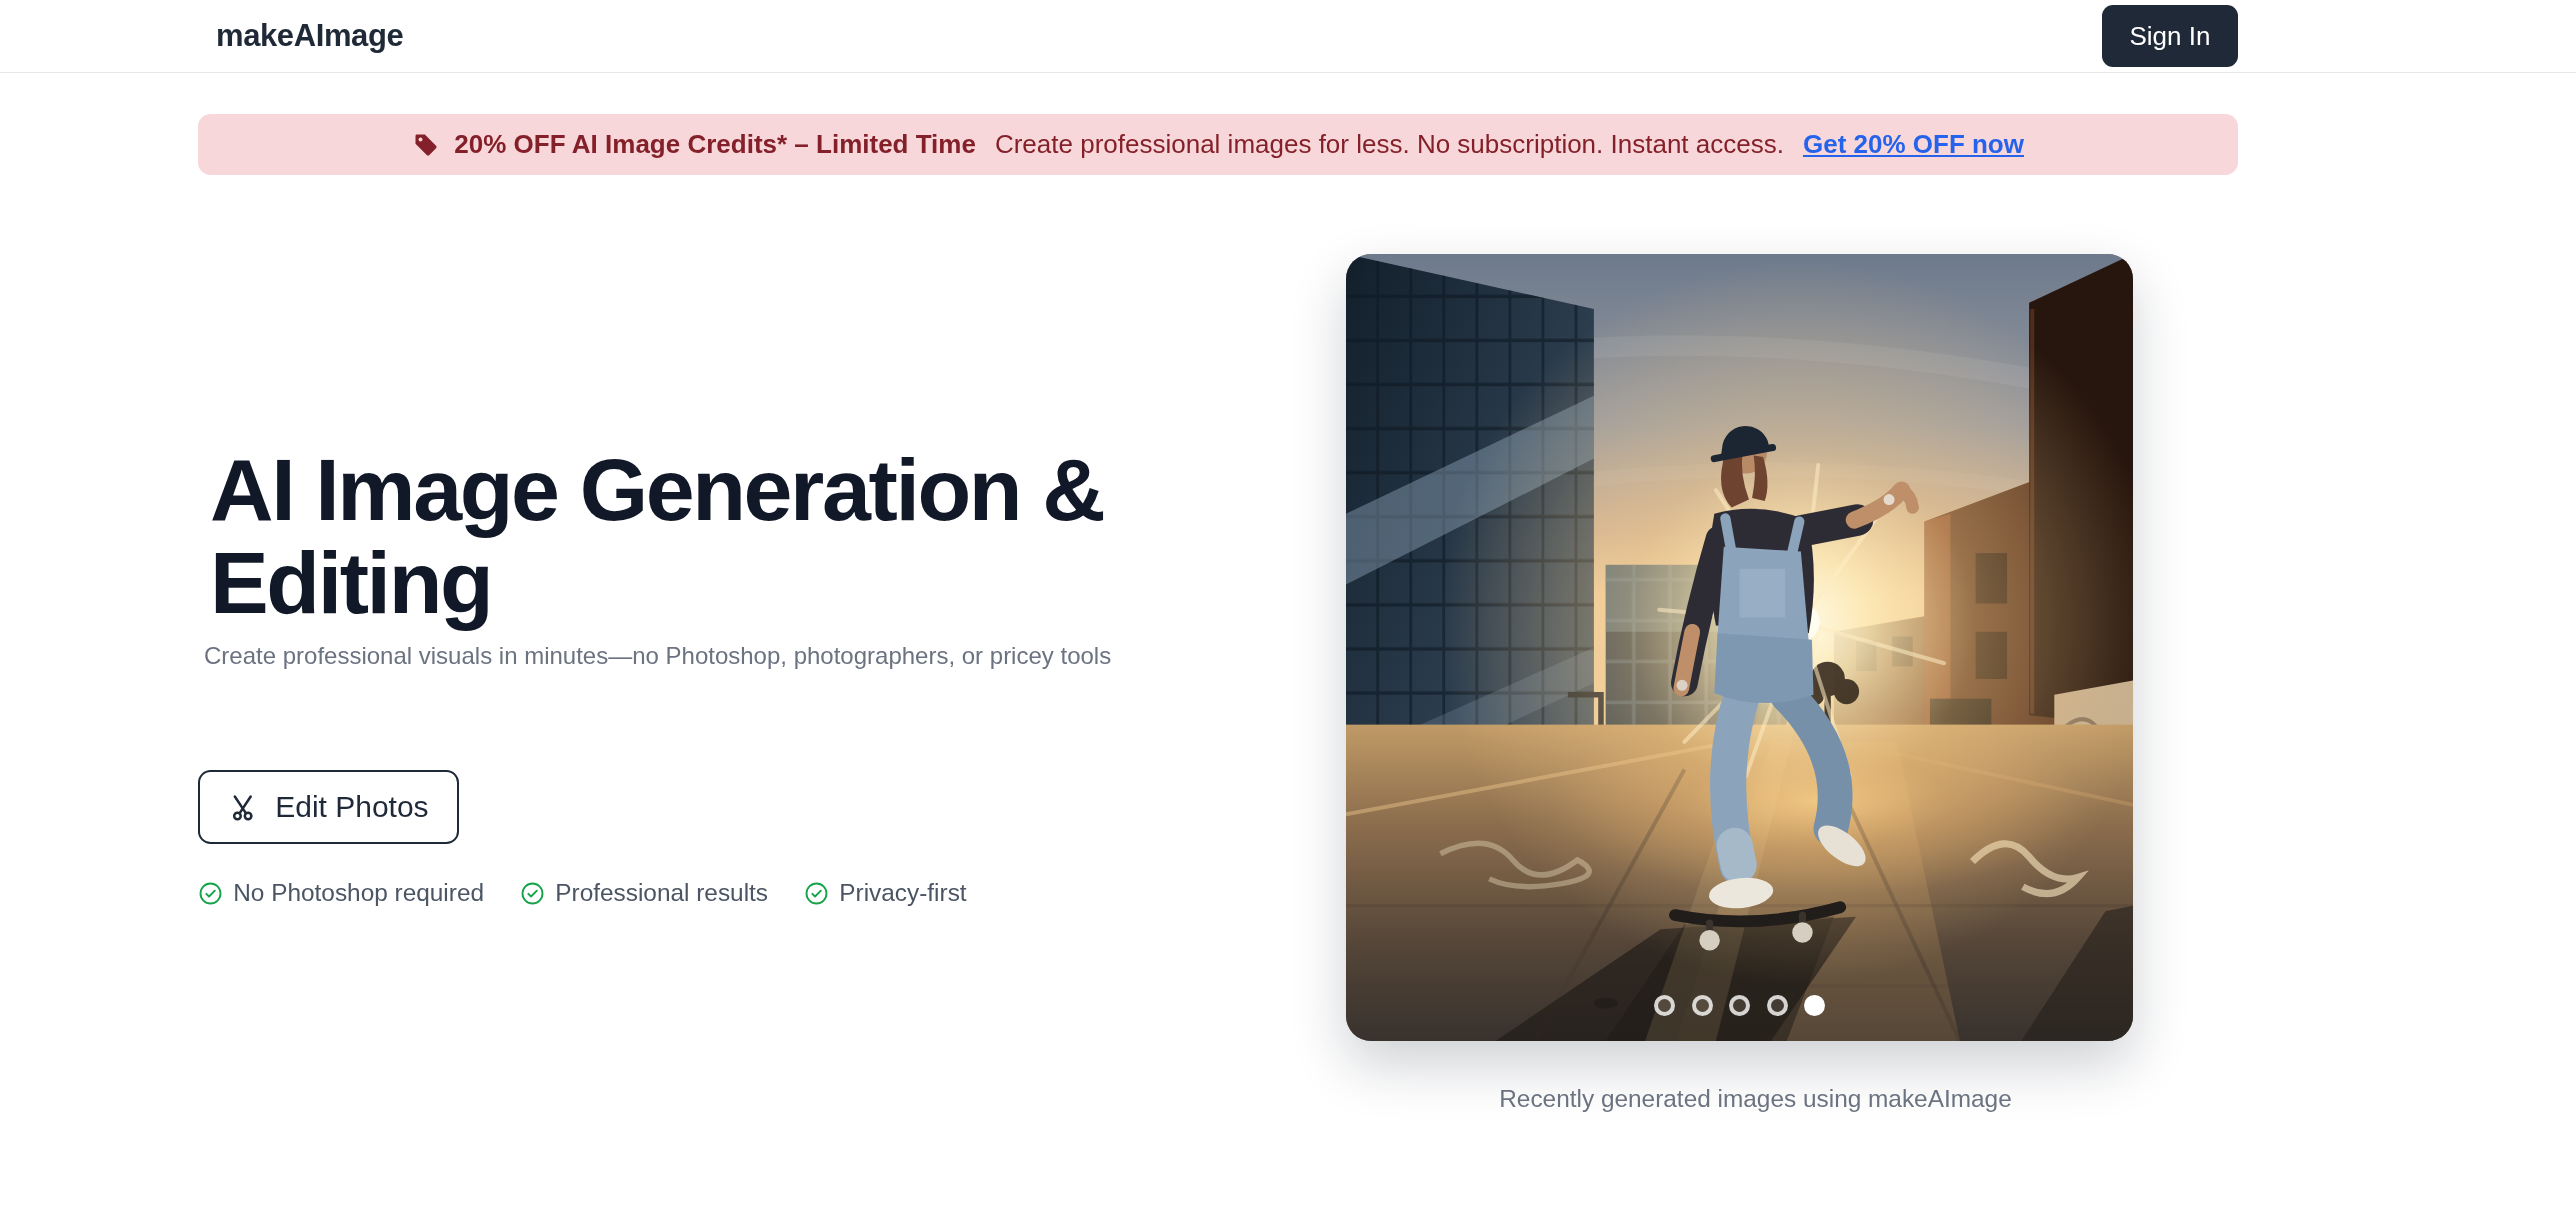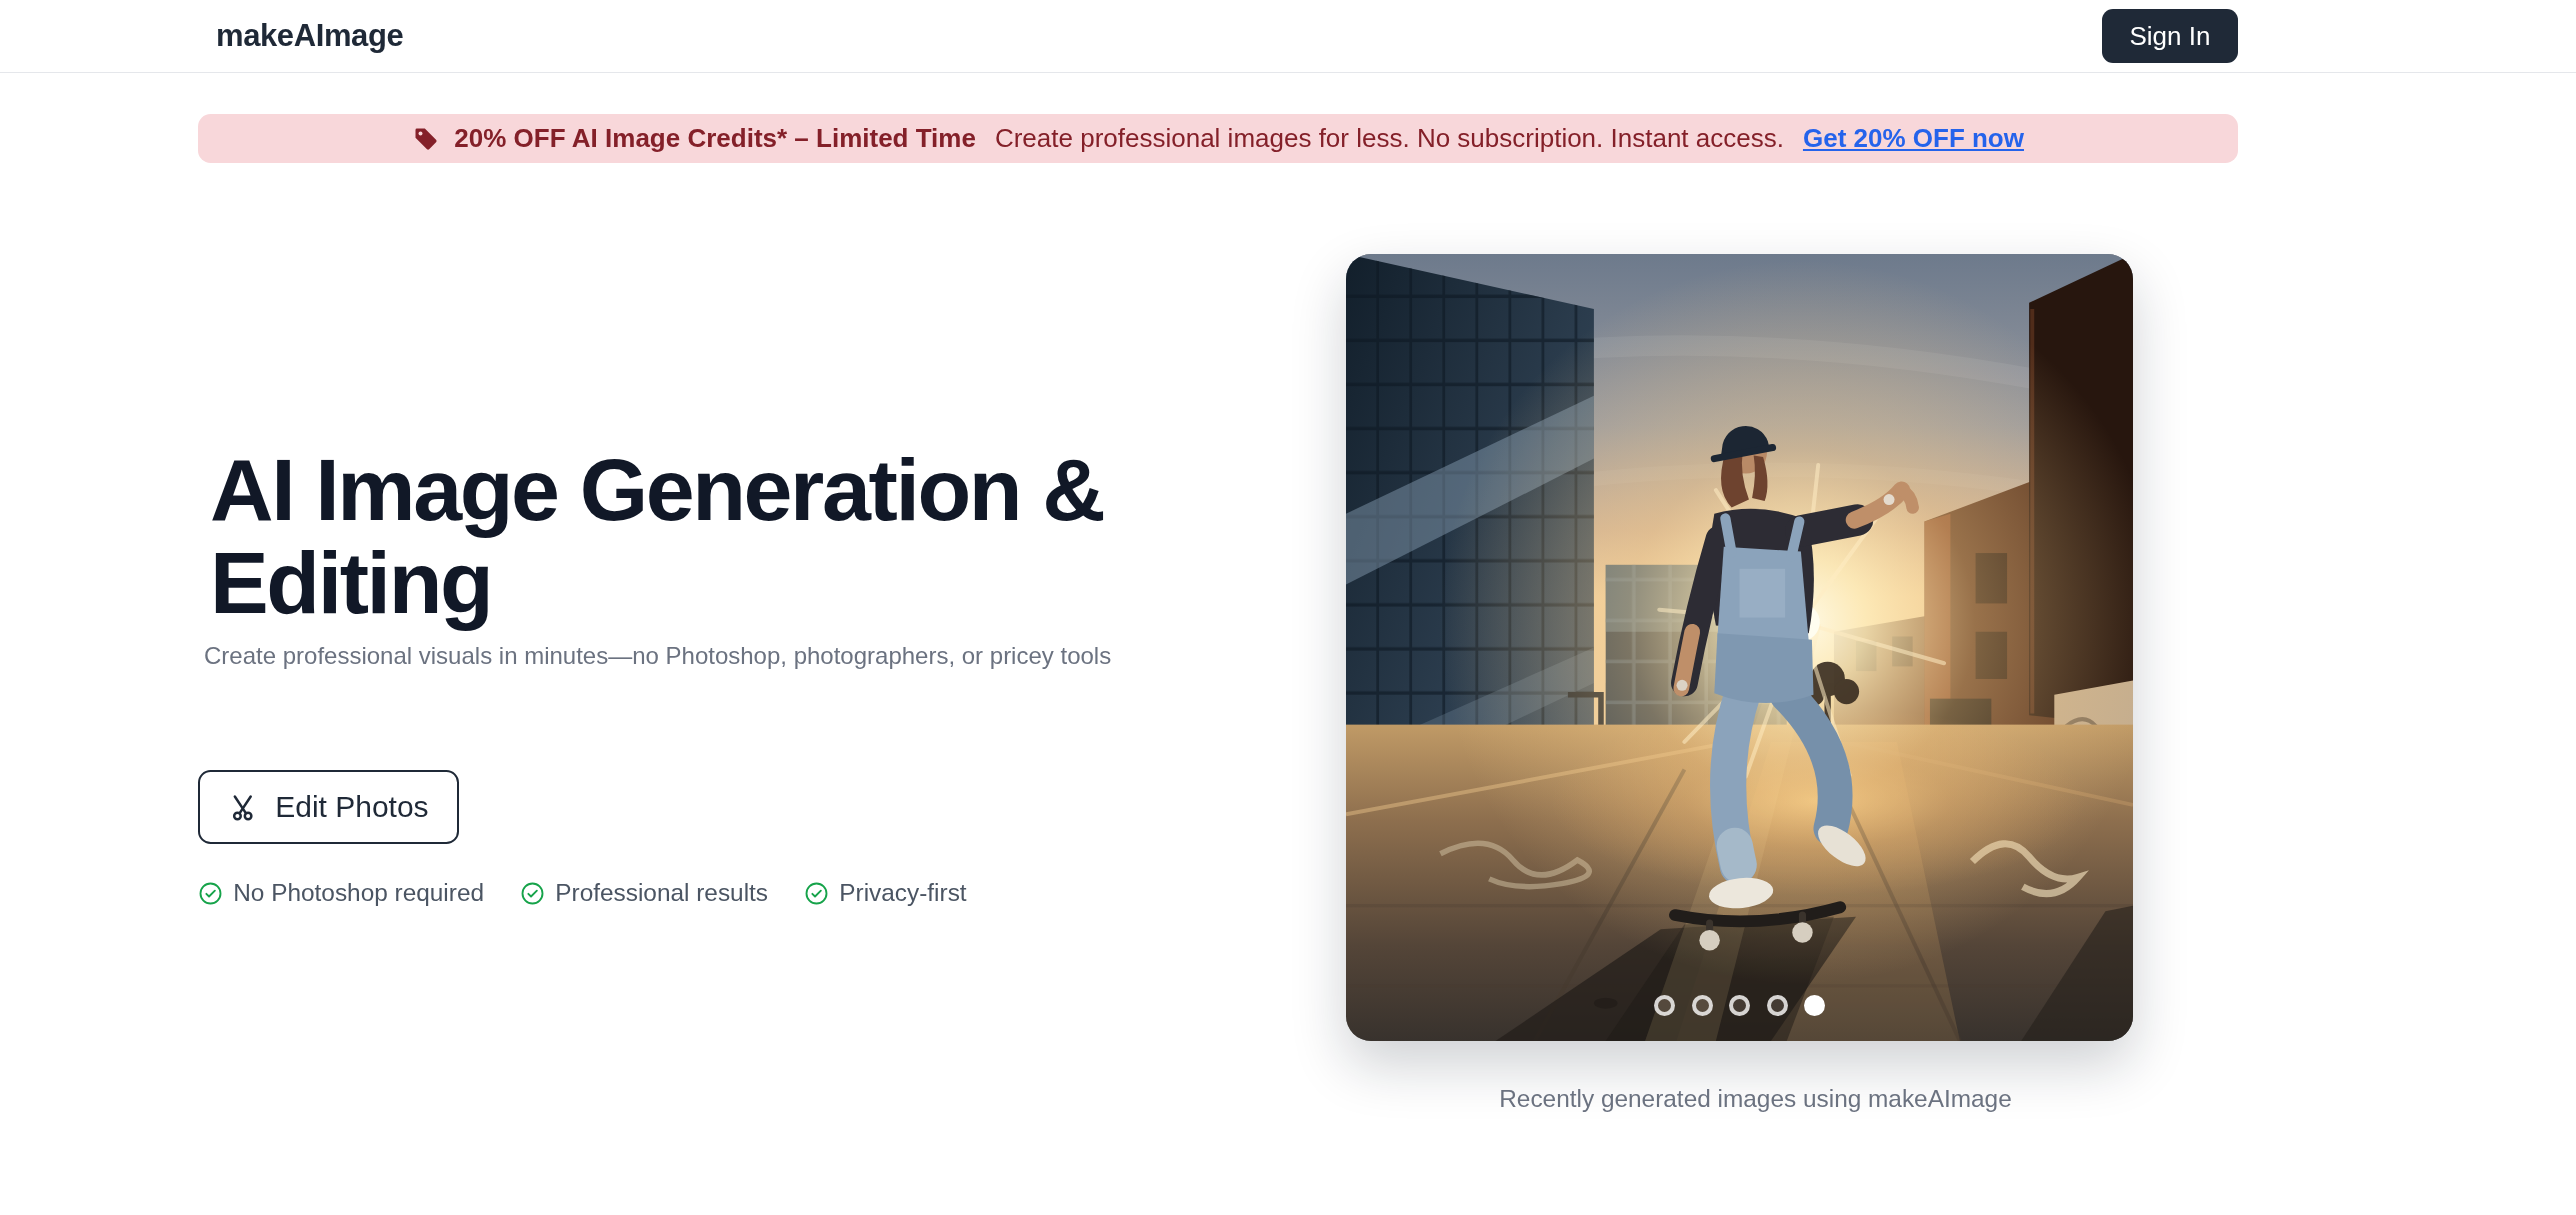--- a/index.html
+++ b/index.html
@@ -10,24 +10,24 @@
   *{box-sizing:border-box;}
   html,body{margin:0;padding:0;}
   body{
     width:2576px;height:1216px;position:relative;overflow:hidden;background:#ffffff;
     font-family:"Liberation Sans",sans-serif;color:var(--heading,#111827);
   }
   
   .site-header{position:absolute;left:0;top:0;width:2576px;height:73px;background:#fff;border-bottom:1.6px solid var(--border_gray,#e5e7eb);}
   .header-inner{position:absolute;left:216px;right:338px;top:0;height:72px;display:flex;align-items:center;justify-content:space-between;}
   .logo{font-size:31px;font-weight:600;letter-spacing:-0.4px;color:#1f2937;cursor:pointer;}
-  .signin-btn{height:54px;padding:0 27.6px;background:var(--button_dark,#1f2937);color:#fff;border:none;border-radius:11px;
+  .signin-btn{height:62px;padding:0 27.6px;background:var(--button_dark,#1f2937);color:#fff;border:none;border-radius:11px;
     font-family:"Liberation Sans",sans-serif;font-size:26px;display:flex;align-items:center;cursor:pointer;}
   
-  .banner{position:absolute;left:198px;top:114px;width:2040px;height:49px;background:var(--banner_bg,#f8d7da);
+  .banner{position:absolute;left:198px;top:114px;width:2040px;height:61px;background:var(--banner_bg,#f8d7da);
     border-radius:12.6px;display:flex;align-items:center;justify-content:center;gap:19px;
     color:var(--banner_text,#842029);font-size:26px;white-space:nowrap;}
   .banner .tag-ic{flex:0 0 auto;width:28px;height:28px;margin-right:-4.7px;}
   .banner-highlight{font-weight:700;}
   .banner-message{font-weight:400;}
   .banner-cta{color:var(--link_blue,#2563eb);font-weight:700;text-decoration:underline;cursor:pointer;}
   
   .hero-title{position:absolute;left:198px;top:431px;width:1181px;margin:12px;
     font-size:88px;line-height:1.06;font-weight:800;letter-spacing:-2.4px;color:var(--heading,#111827);}
   .hero-subtitle{position:absolute;left:204px;top:639px;width:1039px;margin:0;

